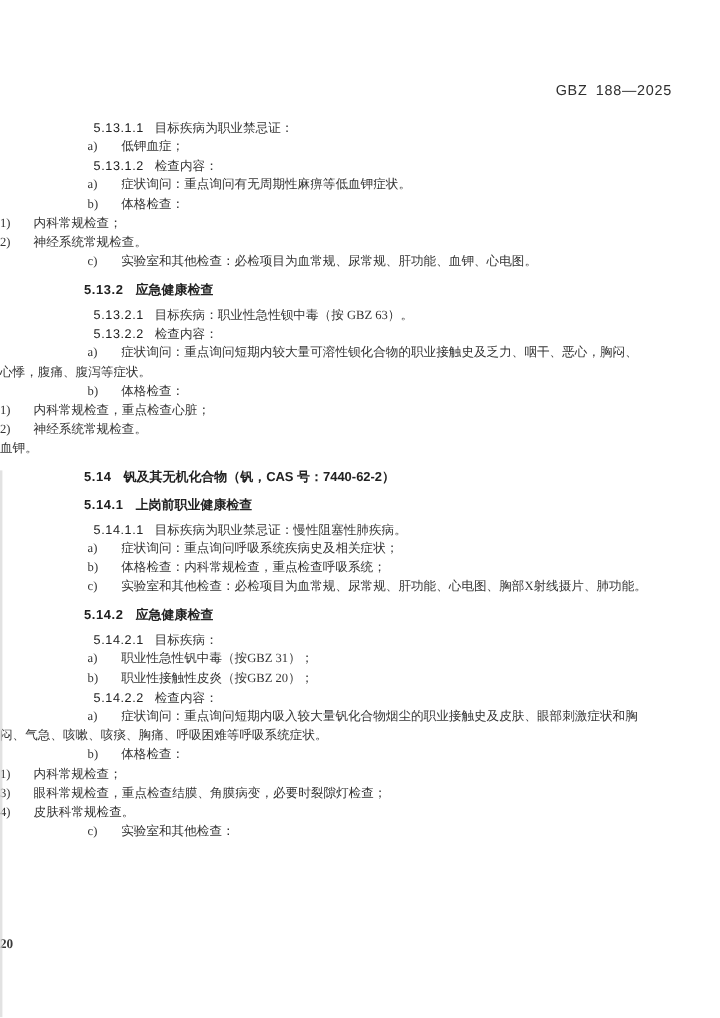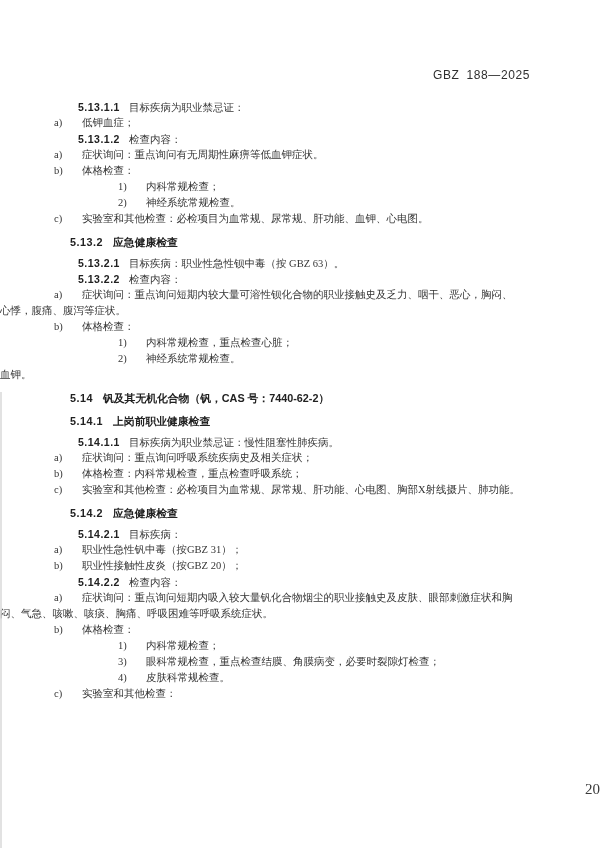--- a/index.html
+++ b/index.html
@@ -7,21 +7,21 @@
     position: relative;
     width: 600px;
     height: 848px;
     background: #ffffff;
     overflow: hidden;
     font-family: "Liberation Serif", "DejaVu Serif", serif;
   }
   .doc-header {
     position: absolute;
     top: 68px;
-    right: 70px;
+    right: 40px;
     font-family: "Liberation Sans", "DejaVu Sans", sans-serif;
     font-size: 12px;
     letter-spacing: 0.6px;
     word-spacing: 3px;
     color: #2f2f2f;
   }
   .doc-body {
     position: absolute;
     left: 0;
     right: 0;
@@ -43,39 +43,40 @@
     font-size: 10.8px;
     margin: 7px 0 5px 0;
   }
   .row-chapter .marker, .row-section .marker {
     margin-right: 10px;
     letter-spacing: 0.5px;
   }
   .row-clause { padding-left: 78px; }
   .row-clause .marker {
     font-family: "Liberation Sans", "DejaVu Sans", sans-serif;
-    font-weight: bold;
+    font-weight: normal;
     color: #212121;
     letter-spacing: 0.5px;
     margin-right: 9px;
   }
-  .row-item { padding-left: 54px; }
+  .row-item { padding-left: 54px; margin-left: 19px; }
   .row-item .marker { display: inline-block; width: 28px; }
-  .row-subitem { padding-left: 118px; }
+  .row-subitem { }
   .row-subitem .marker { display: inline-block; width: 28px; }
   .row-continuation { }
   .page-number {
     position: absolute;
     top: 781px;
     left: 0;
     width: 100%;
-    text-align: right;
-    font-size: 15px;
+    text-align: left;
+    font-size: 11px;
     color: #3a3a3a;
     font-family: "Liberation Serif", "DejaVu Serif", serif;
+    font-weight: bold;
   }
   .edge-shadow {
     position: absolute;
     left: 0;
     top: 392px;
     width: 2px;
     height: 456px;
     background: #d6d6d6;
     opacity: 0.7;
   }

